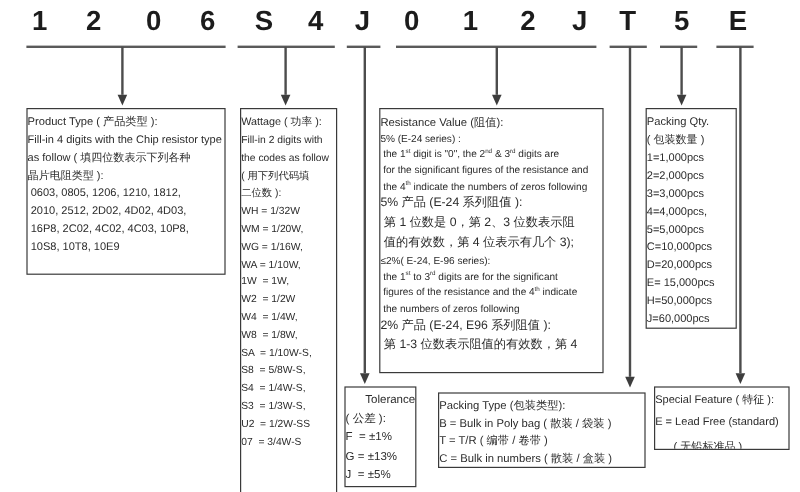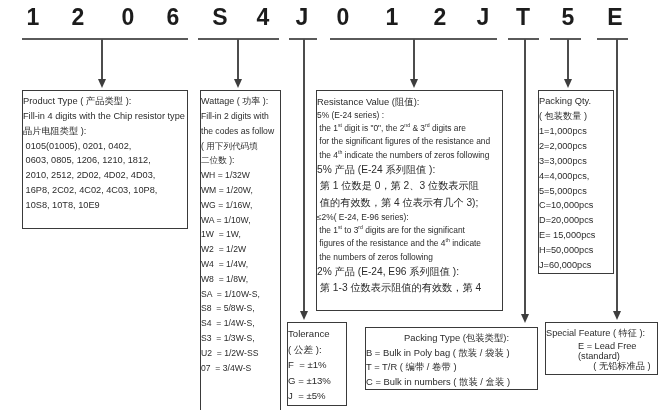--- a/index.html
+++ b/index.html
@@ -28,24 +28,24 @@
   .line { font-size:9.2px; line-height:15px; white-space:pre-wrap; }
   #box-product  .line { font-size:9.2px;  line-height:14.8px; }
   #box-wattage  .line { font-size:8.6px;  line-height:14.8px; }
   #box-wattage  .box-title { font-size:9.0px; }
   #box-resist   { }
   #box-resist   .box-title { font-size:9.4px; line-height:15px; }
   #box-resist   .line { font-size:8.4px; line-height:13.2px; }
   #box-resist   .line.cjk { font-size:10.2px; line-height:16.4px; }
   #box-qty      .line { font-size:9.2px; line-height:14.9px; }
   #box-tol      .line { font-size:9.6px; line-height:15.6px; }
-  #box-tol      .box-title { font-size:9.6px; line-height:15.6px; }
+  #box-tol      .box-title { font-size:9.6px; line-height:15.6px;text-align:right; }
   #box-ptype    .line { font-size:9.4px; line-height:14.6px; }
-  #box-ptype    .box-title { font-size:9.4px; line-height:14.6px;margin-left:38px; }
-  #box-special  .line { font-size:9.2px; line-height:10px;margin-left:32px; }
+  #box-ptype    .box-title { font-size:9.4px; line-height:14.6px; }
+  #box-special  .line { font-size:9.2px; line-height:21px; }
   #box-special  .box-title { font-size:9.2px; line-height:15.4px; }
   sup { font-size:0.62em; vertical-align:super; line-height:0; }
 </style>
 </head>
 <body>
 
 <div class="stage">
 
   <div>
     <span class="ch" style="left:11px">1</span>
@@ -99,22 +99,22 @@
   </div>
   <div>
     <div class="shaft" style="left:616px;top:39px;height:272px"></div>
     <div class="head" style="left:612.5px;top:311px"></div>
   </div>
 
   <div class="box" id="box-product" style="left:22px;top:90px;width:166px;height:139px">
     <div class="box-title">Product Type ( 产品类型 ):</div>
     <div>
         <div class="line">Fill-in 4 digits with the Chip resistor type</div>
+        <div class="line">as follow ( 填四位数表示下列各种</div>
         <div class="line">晶片电阻类型 ):</div>
-        <div class="line"> 0105(01005), 0201, 0402,</div>
         <div class="line"> 0603, 0805, 1206, 1210, 1812,</div>
         <div class="line"> 2010, 2512, 2D02, 4D02, 4D03,</div>
         <div class="line"> 16P8, 2C02, 4C02, 4C03, 10P8,</div>
         <div class="line"> 10S8, 10T8, 10E9</div>
       </div>
   </div>
 
   <div class="box" id="box-wattage" style="left:200px;top:90px;width:81px;height:324px">
     <div class="box-title">Wattage ( 功率 ):</div>
     <div>

